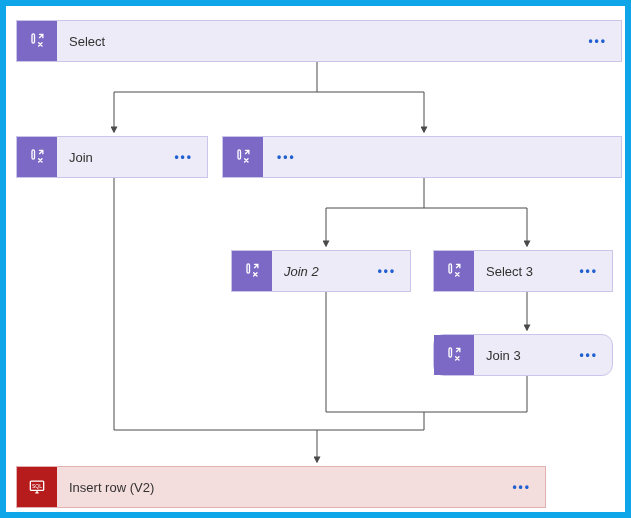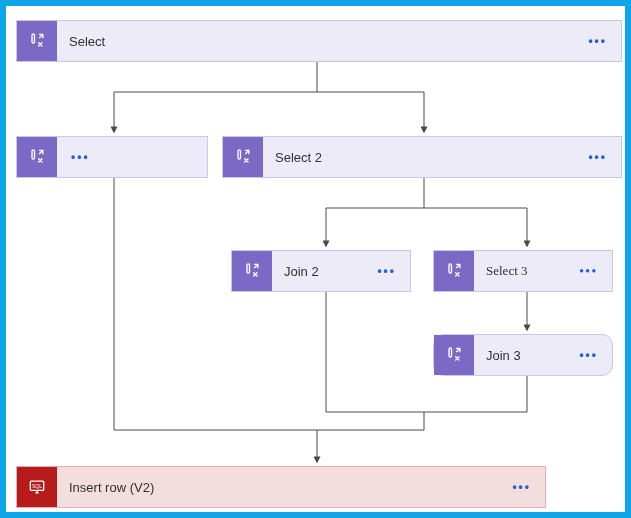--- a/index.html
+++ b/index.html
@@ -124,48 +124,48 @@
   </div>
 
   <div class="node data" style="left:10px; top:130px; width:192px; height:42px;">
     <span class="icon data">
       <svg width="20" height="20" viewBox="0 0 24 24" fill="none" stroke="white" stroke-width="1.6">
         <path d="M6 5 C6 3 9 3 9 5 L9 13 C9 15 6 15 6 13 Z"></path>
         <path d="M15 8 L19 4 M19 4 L19 8 M19 4 L15 4" stroke-linecap="round"></path>
         <path d="M14 14 L18 18 M14 18 L18 14" stroke-linecap="round"></path>
       </svg>
     </span>
+    <span class="label">Join</span>
     <span class="menu"></span>
   </div>
 
   <div class="node data" style="left:216px; top:130px; width:400px; height:42px;">
     <span class="icon data">
       <svg width="20" height="20" viewBox="0 0 24 24" fill="none" stroke="white" stroke-width="1.6">
         <path d="M6 5 C6 3 9 3 9 5 L9 13 C9 15 6 15 6 13 Z"></path>
         <path d="M15 8 L19 4 M19 4 L19 8 M19 4 L15 4" stroke-linecap="round"></path>
         <path d="M14 14 L18 18 M14 18 L18 14" stroke-linecap="round"></path>
       </svg>
     </span>
-    <span class="label">Select 2</span>
     <span class="menu"></span>
   </div>
 
-  <div class="node data" style="left:225px; top:244px; width:180px; height:42px;">
+  <div class="node data" style="left:225px; top:244px; width:180px; height:42px;font-style:italic;">
     <span class="icon data">
       <svg width="20" height="20" viewBox="0 0 24 24" fill="none" stroke="white" stroke-width="1.6">
         <path d="M6 5 C6 3 9 3 9 5 L9 13 C9 15 6 15 6 13 Z"></path>
         <path d="M15 8 L19 4 M19 4 L19 8 M19 4 L15 4" stroke-linecap="round"></path>
         <path d="M14 14 L18 18 M14 18 L18 14" stroke-linecap="round"></path>
       </svg>
     </span>
     <span class="label">Join 2</span>
     <span class="menu"></span>
   </div>
 
-  <div class="node data" style="left:427px; top:244px; width:180px; height:42px;font-family:Liberation Serif, serif;">
+  <div class="node data" style="left:427px; top:244px; width:180px; height:42px;">
     <span class="icon data">
       <svg width="20" height="20" viewBox="0 0 24 24" fill="none" stroke="white" stroke-width="1.6">
         <path d="M6 5 C6 3 9 3 9 5 L9 13 C9 15 6 15 6 13 Z"></path>
         <path d="M15 8 L19 4 M19 4 L19 8 M19 4 L15 4" stroke-linecap="round"></path>
         <path d="M14 14 L18 18 M14 18 L18 14" stroke-linecap="round"></path>
       </svg>
     </span>
     <span class="label">Select 3</span>
     <span class="menu"></span>
   </div>

